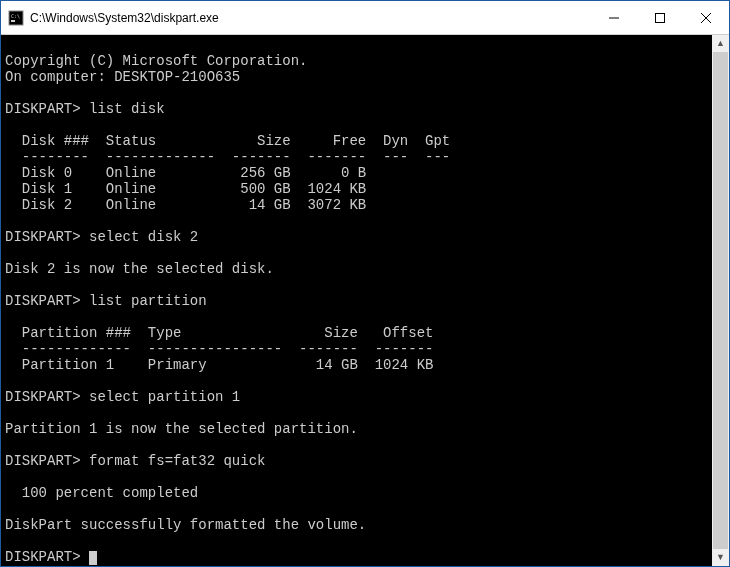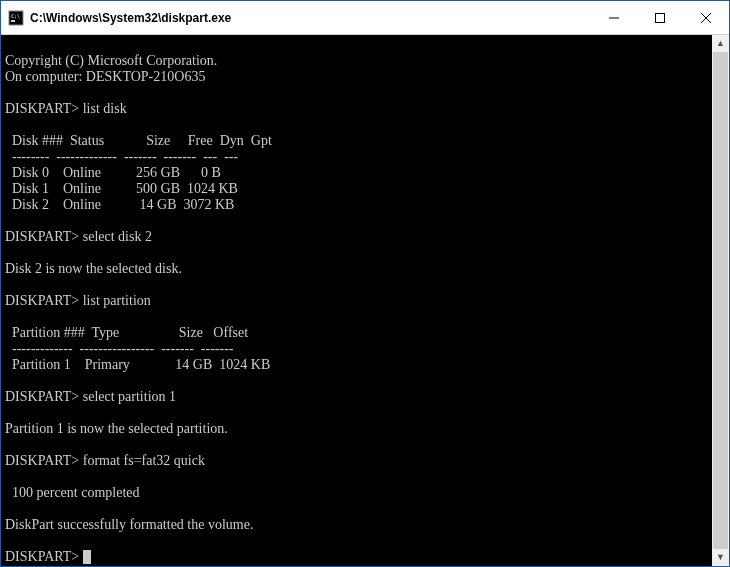--- a/index.html
+++ b/index.html
@@ -18,21 +18,20 @@
       flex-direction: column;
       background: #fff;
     }
     .titlebar {
       height: 34px;
       background: #fff;
       display: flex;
       align-items: center;
       border-bottom: 1px solid #d0d0d0;
       position: relative;
-      font-weight: bold;
     }
     .titlebar-icon {
       width: 16px;
       height: 16px;
       margin-left: 7px;
       margin-right: 6px;
       display: inline-block;
     }
     .titlebar-icon svg { display:block; }
     .titlebar-title {
@@ -59,21 +58,21 @@
     .win-btn svg { display:block; }
     .content-wrap {
       flex: 1;
       display: flex;
       background: #000;
     }
     .terminal {
       flex: 1;
       background: #000;
       color: #ccc;
-      font-family: Liberation Serif, serif;
+      font-family: Liberation Mono, monospace;
       font-size: 14px;
       line-height: 16px;
       padding: 2px 4px 0 4px;
       white-space: pre;
       overflow: hidden;
     }
     .scrollbar {
       width: 17px;
       background: #f0f0f0;
       position: relative;

